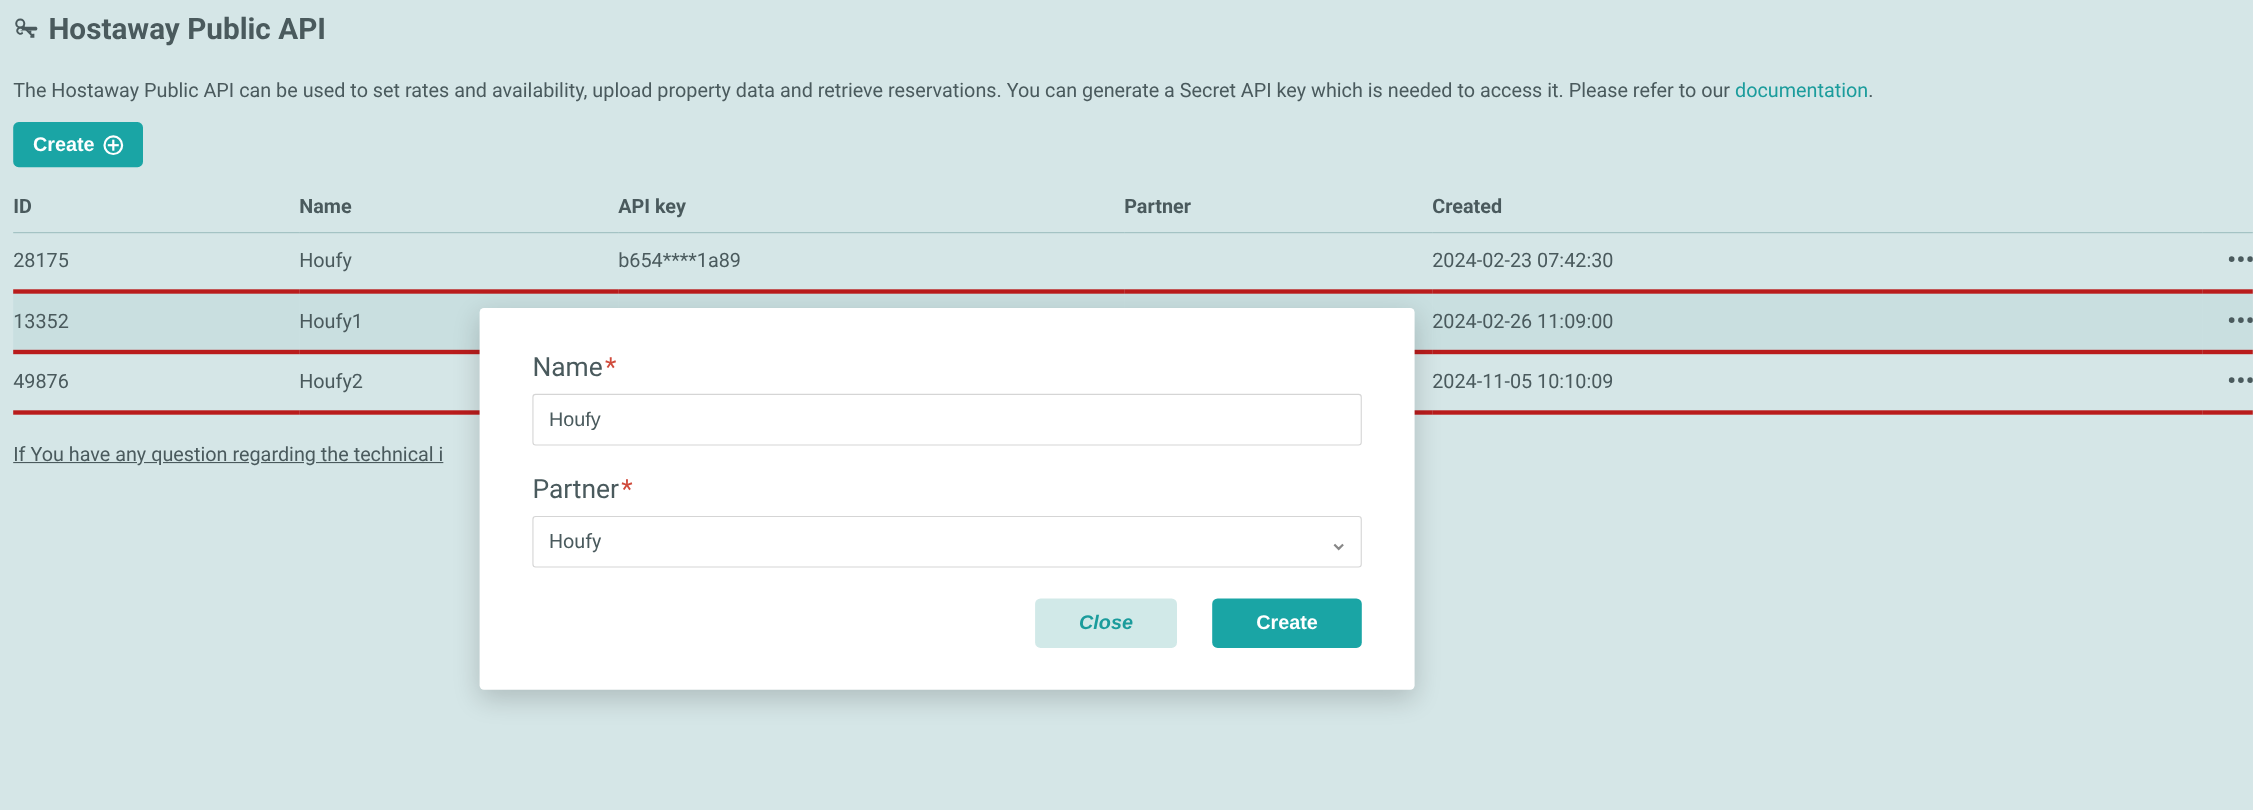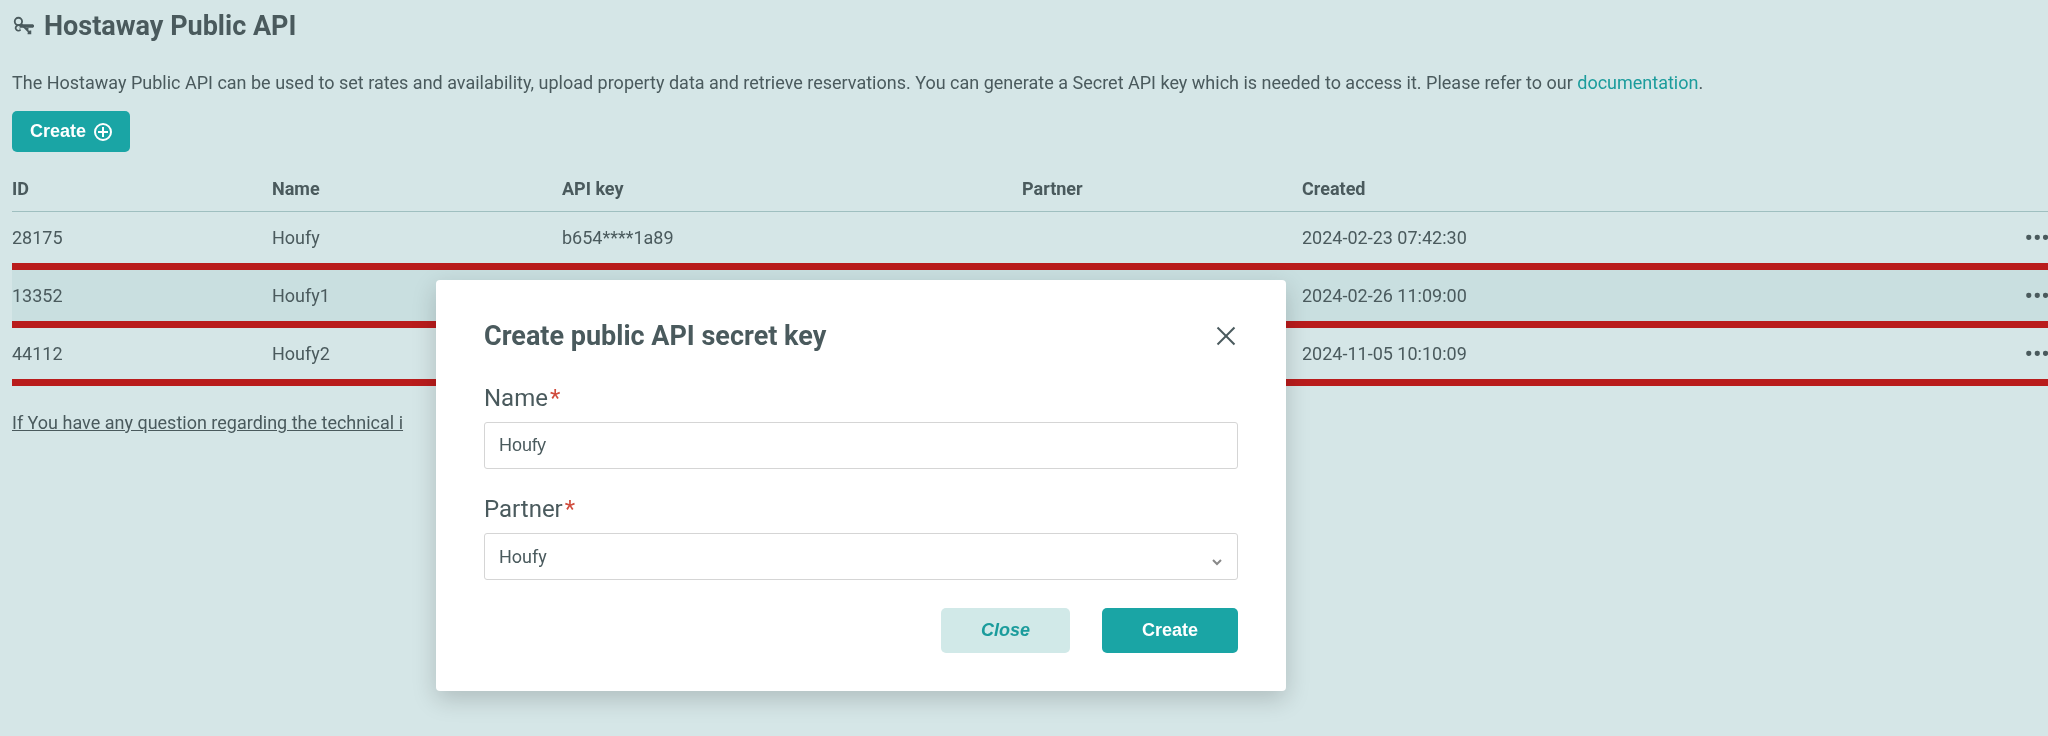--- a/index.html
+++ b/index.html
@@ -108,21 +108,21 @@
     font-size: 18px;
     font-weight: 700;
     color: #4a5a5d;
     padding: 12px 0 12px 0;
     border-bottom: 1px solid #9fbfc0;
   }
   tbody td {
     font-size: 18px;
     color: #4a5a5d;
     padding: 13px 0 13px 0;
-    border-bottom: 7px solid #b91c1c;
+    border-bottom: 4px solid #b91c1c;
   }
   tbody tr:nth-child(even) {
     background: #c9dfe0;
   }
   .col-id { width: 260px; }
   .col-name { width: 290px; }
   .col-apikey { width: 460px; }
   .col-partner { width: 280px; }
   .col-created { width: 700px; }
   .col-actions { width: 58px; text-align: right; padding-right: 10px; }
@@ -285,38 +285,34 @@
       </tr>
       <tr>
         <td>13352</td>
         <td>Houfy1</td>
         <td></td>
         <td></td>
         <td>2024-02-26 11:09:00</td>
         <td class="col-actions"><span class="dots">•••</span></td>
       </tr>
       <tr>
-        <td>44112</td>
+        <td>49876</td>
         <td>Houfy2</td>
         <td></td>
         <td></td>
         <td>2024-11-05 10:10:09</td>
         <td class="col-actions"><span class="dots">•••</span></td>
       </tr>
     </tbody>
   </table>
 
   <p class="footer-text">If You have any question regarding the technical i</p>
 </div>
 
 <div class="modal">
-  <div class="modal-header">
-    <h2 class="modal-title">Create public API secret key</h2>
-    <span class="close-x"></span>
-  </div>
 
   <div class="form-group">
     <label class="form-label">
       <span>Name</span><span class="required">*</span>
     </label>
     <input type="text" class="form-input" value="Houfy" style="">
   </div>
 
   <div class="form-group">
     <label class="form-label">

